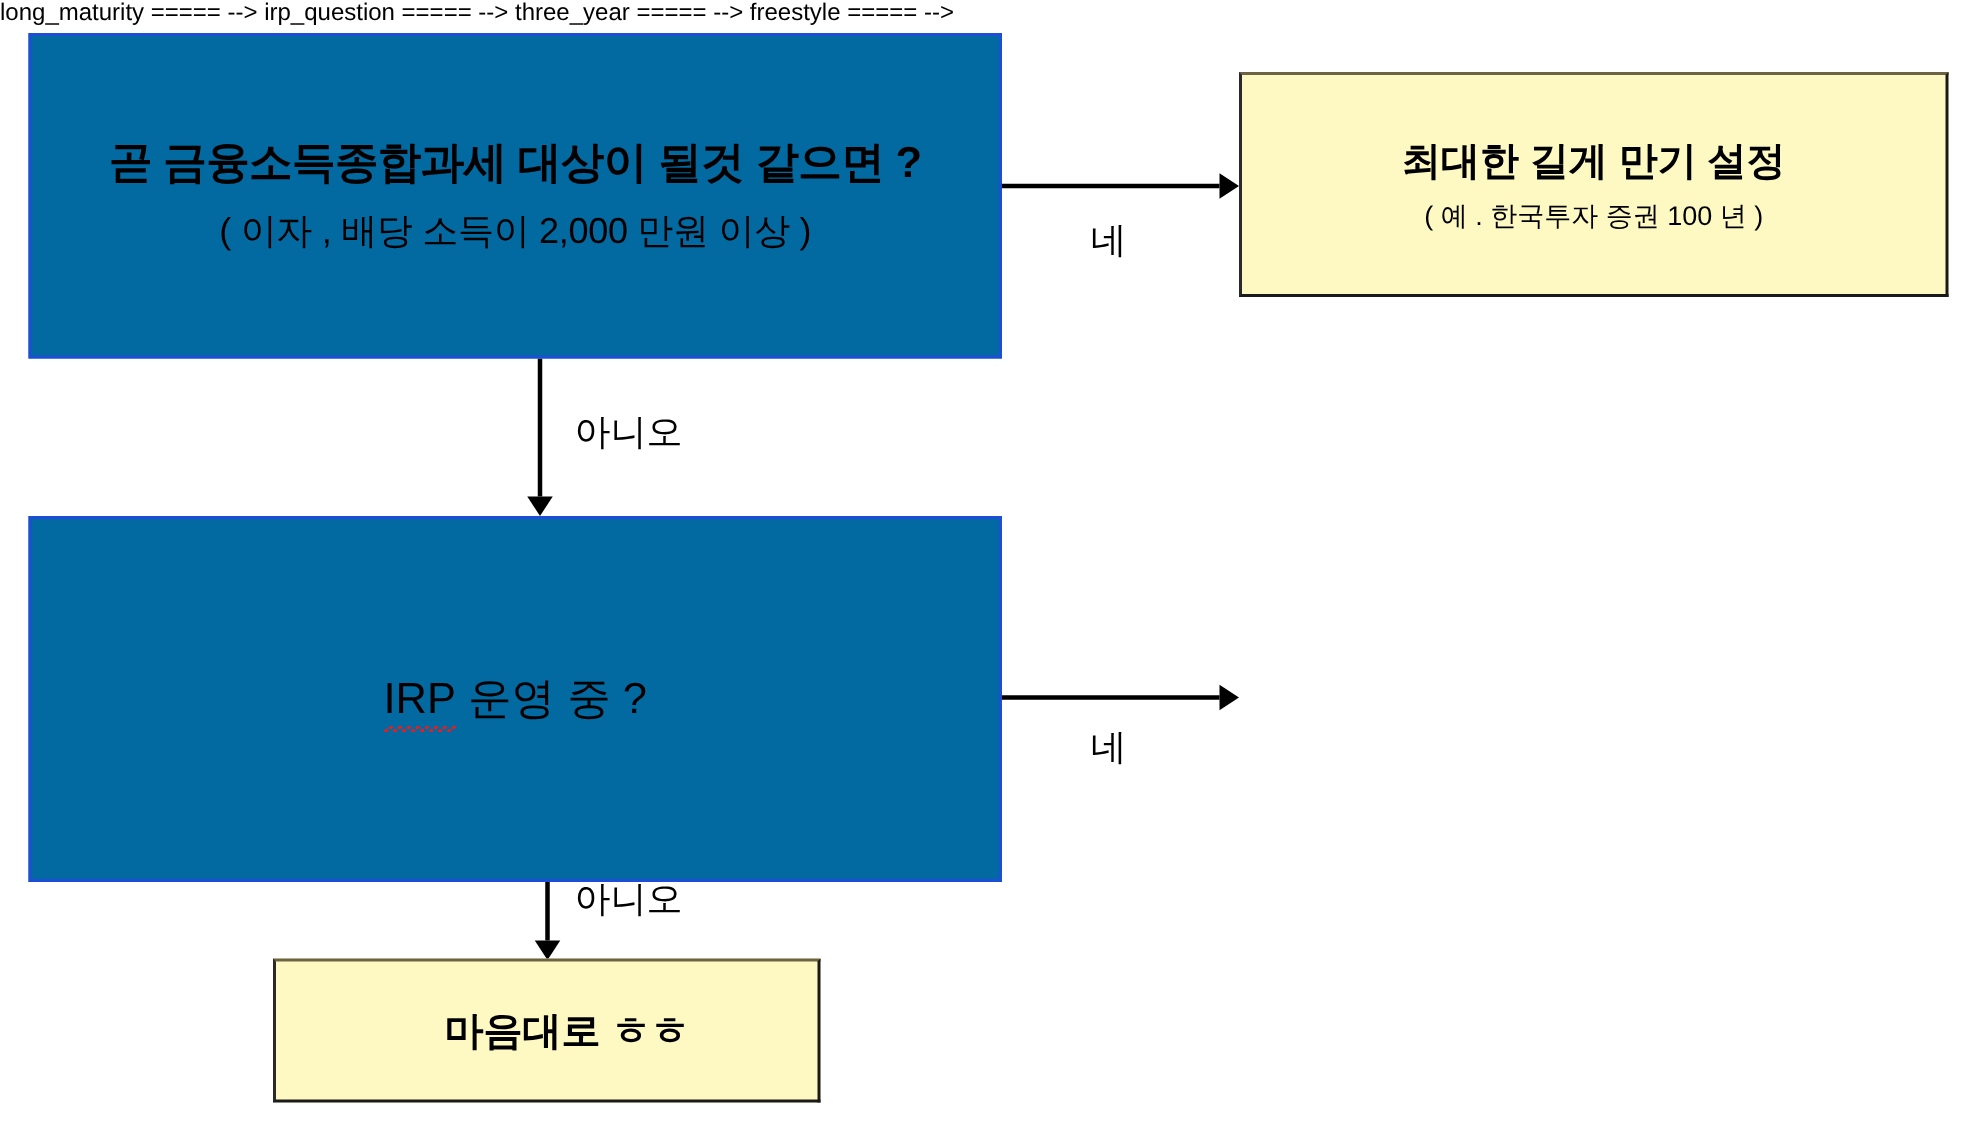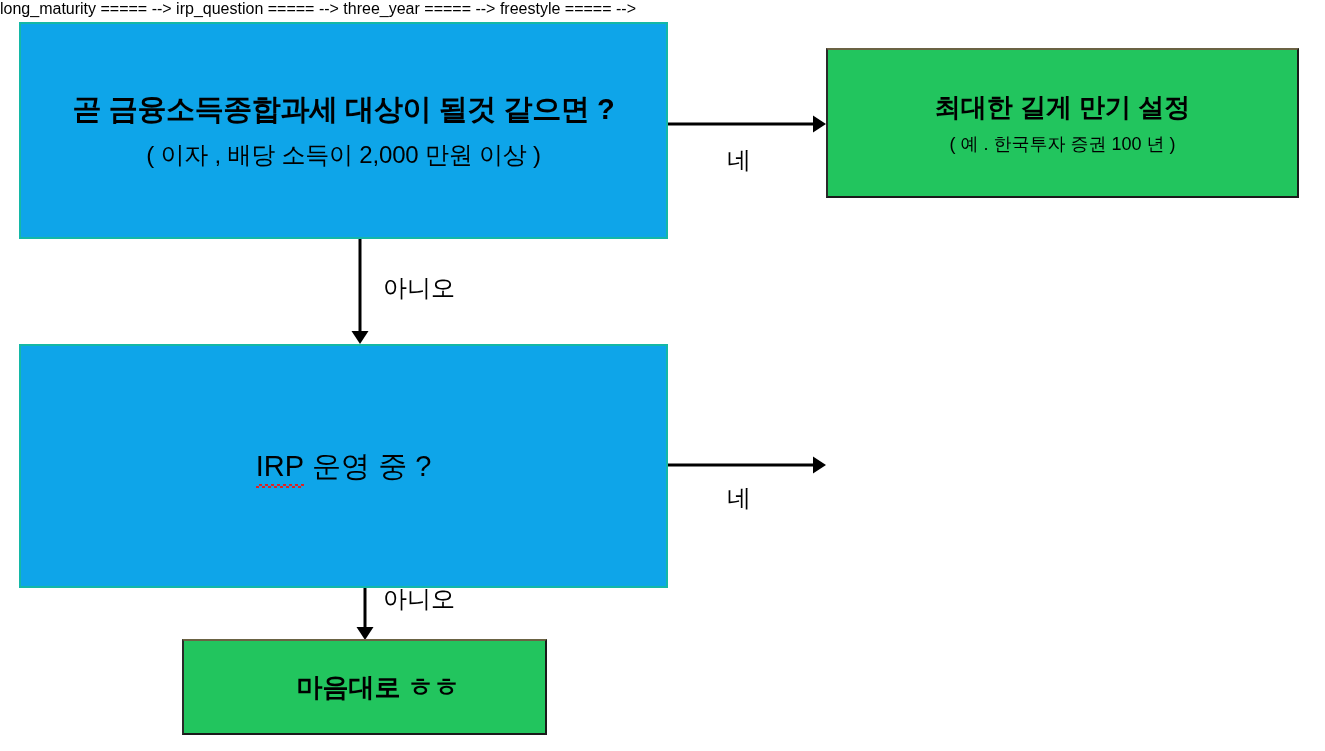--- a/index.html
+++ b/index.html
@@ -23,25 +23,25 @@
     position: absolute;
     box-sizing: border-box;
     display: flex;
     flex-direction: column;
     align-items: center;
     justify-content: center;
     text-align: center;
     line-height: 1.25;
   }
   .node.decision {
-    background: #0ea5e9;
-    border: 2px solid #14b8a6;
+    background: #0369a1;
+    border: 2px solid #1d4ed8;
   }
   .node.action {
-    background: #22c55e;
+    background: #fef9c3;
     border: 2px solid #1a1a1a;
     border-top-color: #6b6344;
     border-left-color: #2a2a2a;
   }
   .node-title {
     font-weight: bold;
     color: #000000;
     white-space: nowrap;
   }
   .node-sub {

